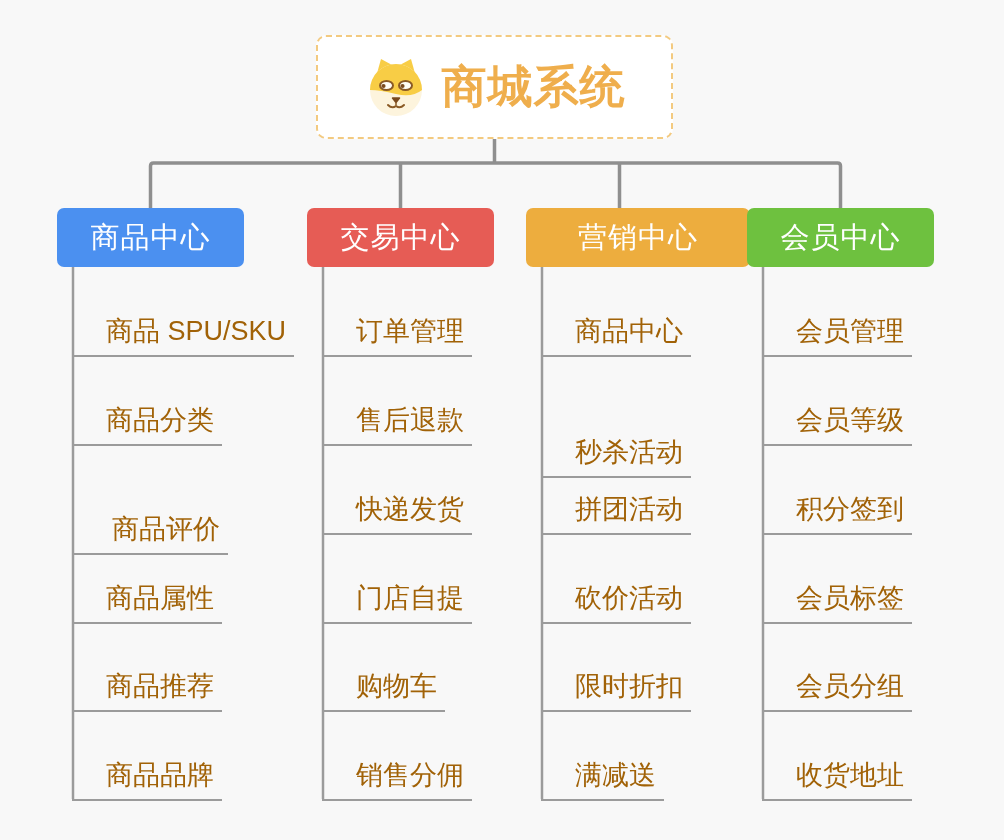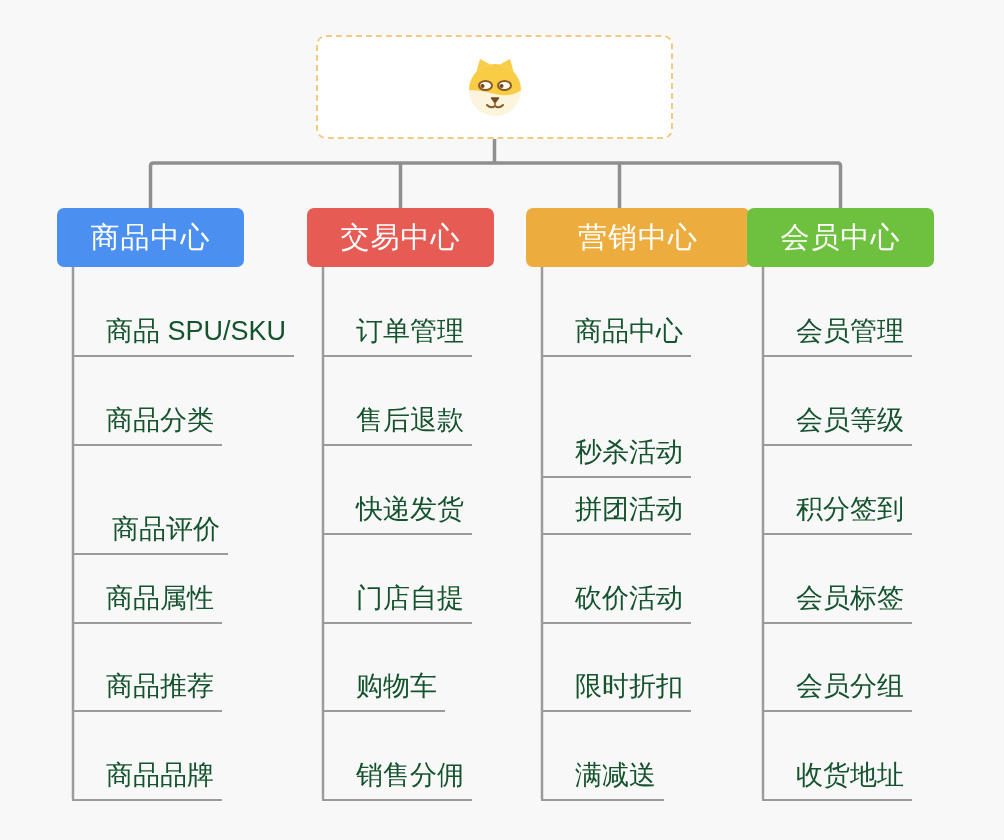--- a/index.html
+++ b/index.html
@@ -49,21 +49,21 @@
   
   .branch-item{
     position:absolute;
     box-sizing:border-box;
     height:43px;
     display:flex;align-items:flex-end;
     padding:0 8px 9px 34px;
     border-bottom:2px solid #9b9b9b;
     font-size:27px;
     line-height:30px;
-    color:#14532d;
+    color:#a16207;
     white-space:nowrap;
     cursor:default;
   }
 </style>
 </head>
 <body>
 
 <div class="canvas">
 
   <svg class="connectors" viewBox="0 0 1004 840" xmlns="http://www.w3.org/2000/svg">
@@ -96,20 +96,21 @@
       <ellipse cx="22.5" cy="30.5" rx="6.5" ry="4.6" fill="#fffdf5" stroke="#8a5a25" stroke-width="2"></ellipse>
       <ellipse cx="41.5" cy="30.5" rx="6.5" ry="4.6" fill="#fffdf5" stroke="#8a5a25" stroke-width="2"></ellipse>
       <circle cx="19.5" cy="31" r="2.1" fill="#7a4a1e"></circle>
       <circle cx="38.5" cy="31" r="2.1" fill="#7a4a1e"></circle>
 
       <path d="M28.5,43 h7 l-3.5,4.5 Z" fill="#7a4a1e" stroke="#7a4a1e" stroke-width="1.5" stroke-linejoin="round"></path>
 
       <path d="M24,50 q4,4 8,1 q4,3 8,-1" fill="none" stroke="#8a5a25" stroke-width="2" stroke-linecap="round"></path>
       <path d="M32,47.5 V50" fill="none" stroke="#8a5a25" stroke-width="1.5"></path>
     </svg>
+    <div class="root-title">商城系统</div>
   </div>
 
   <div id="branch-layer">
       <div class="branch-header" style="left: 57px; width: 187px; background: rgb(75, 144, 240);">商品中心</div>
       <div class="branch-item" style="left: 72px; top: 314px;">商品 SPU/SKU</div>
       <div class="branch-item" style="left: 72px; top: 403px;">商品分类</div>
       <div class="branch-item" style="left: 72px; top: 512px; padding-left: 40px;">商品评价</div>
       <div class="branch-item" style="left: 72px; top: 581px;">商品属性</div>
       <div class="branch-item" style="left: 72px; top: 669px;">商品推荐</div>
       <div class="branch-item" style="left: 72px; top: 758px;">商品品牌</div>

